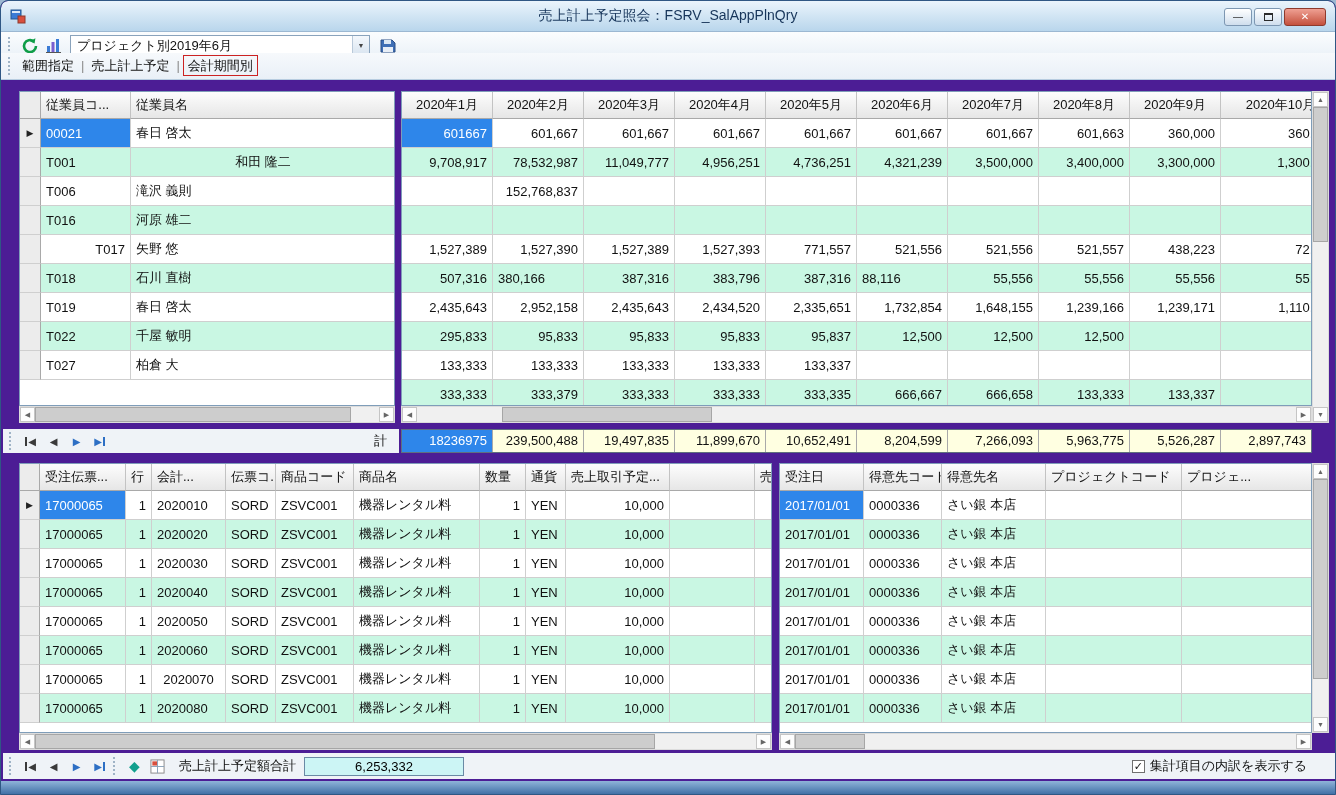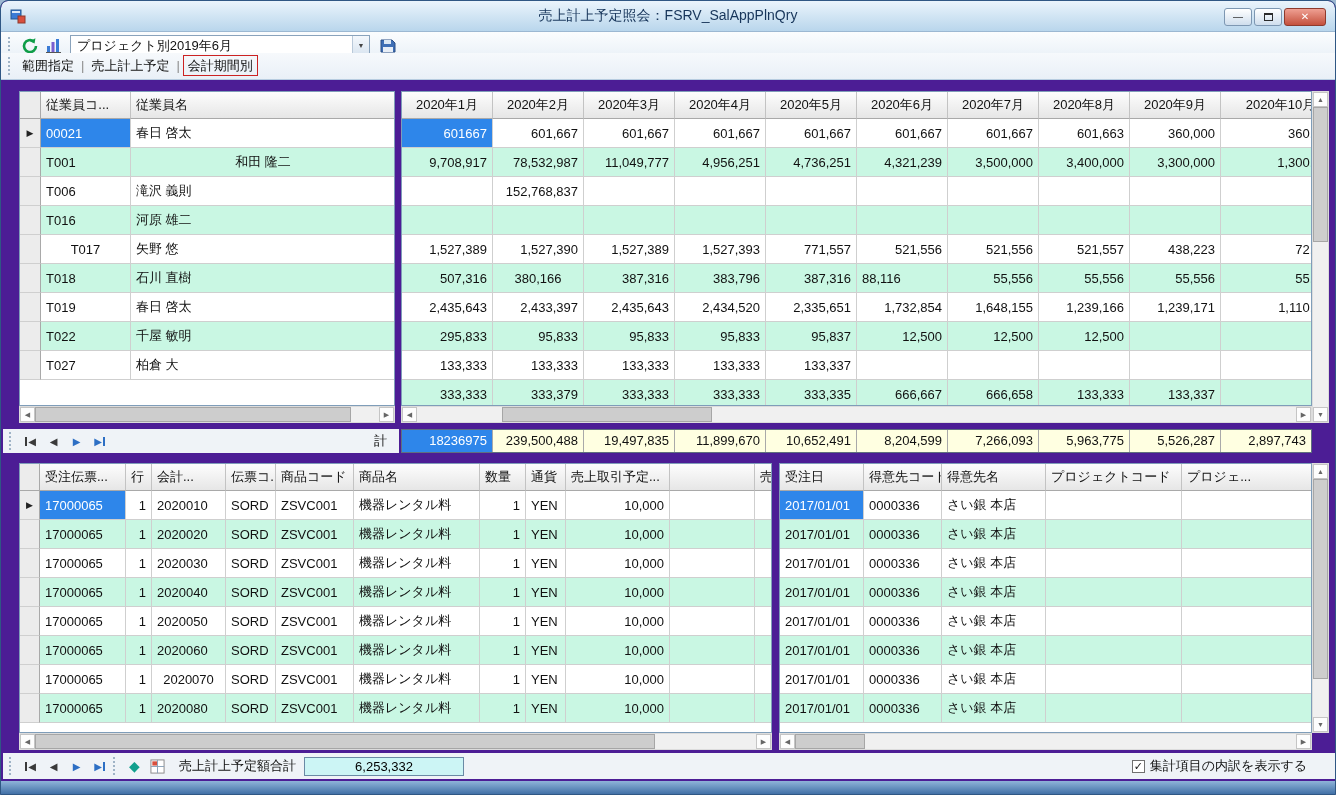--- a/index.html
+++ b/index.html
@@ -167,21 +167,21 @@
             <td class="" style="text-align:left">T006</td>
             <td class="" style="text-align:left">滝沢 義則</td>
           </tr>
           <tr>
             <td class="rsel"></td>
             <td class="" style="text-align:left">T016</td>
             <td class="" style="text-align:left">河原 雄二</td>
           </tr>
           <tr>
             <td class="rsel"></td>
-            <td class="" style="text-align:center">T017</td>
+            <td class="" style="text-align:right">T017</td>
             <td class="" style="text-align:left">矢野 悠</td>
           </tr>
           <tr>
             <td class="rsel"></td>
             <td class="" style="text-align:left">T018</td>
             <td class="" style="text-align:left">石川 直樹</td>
           </tr>
           <tr>
             <td class="rsel"></td>
             <td class="" style="text-align:left">T019</td>
@@ -285,33 +285,33 @@
             <td class="" style="text-align:right">1,527,393</td>
             <td class="" style="text-align:right">771,557</td>
             <td class="" style="text-align:right">521,556</td>
             <td class="" style="text-align:right">521,556</td>
             <td class="" style="text-align:right">521,557</td>
             <td class="" style="text-align:right">438,223</td>
             <td class="" style="text-align:right">72,222</td>
           </tr>
           <tr>
             <td class="" style="text-align:right">507,316</td>
-            <td class="" style="text-align:center">380,166</td>
+            <td class="" style="text-align:left">380,166</td>
             <td class="" style="text-align:right">387,316</td>
             <td class="" style="text-align:right">383,796</td>
             <td class="" style="text-align:right">387,316</td>
             <td class="" style="text-align:left">88,116</td>
             <td class="" style="text-align:right">55,556</td>
             <td class="" style="text-align:right">55,556</td>
             <td class="" style="text-align:right">55,556</td>
             <td class="" style="text-align:right">55,556</td>
           </tr>
           <tr>
             <td class="" style="text-align:right">2,435,643</td>
-            <td class="" style="text-align:right">2,433,397</td>
+            <td class="" style="text-align:right">2,952,158</td>
             <td class="" style="text-align:right">2,435,643</td>
             <td class="" style="text-align:right">2,434,520</td>
             <td class="" style="text-align:right">2,335,651</td>
             <td class="" style="text-align:right">1,732,854</td>
             <td class="" style="text-align:right">1,648,155</td>
             <td class="" style="text-align:right">1,239,166</td>
             <td class="" style="text-align:right">1,239,171</td>
             <td class="" style="text-align:right">1,110,000</td>
           </tr>
           <tr>

